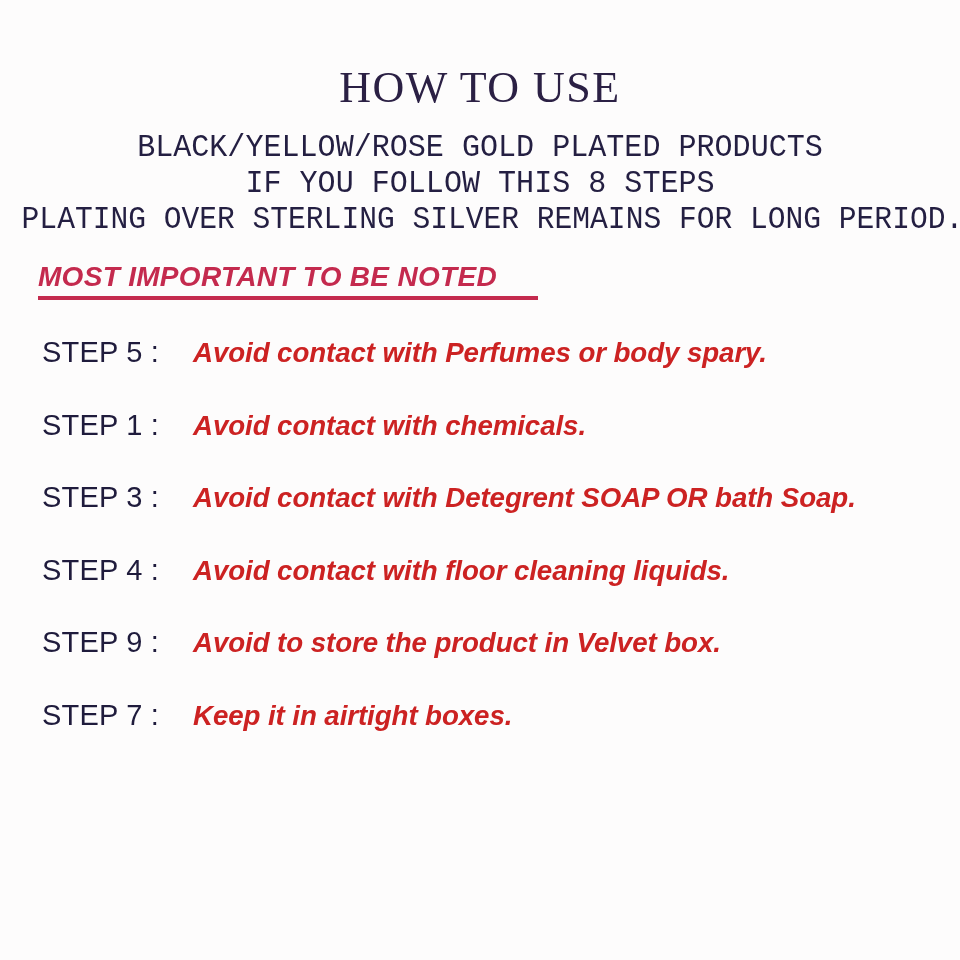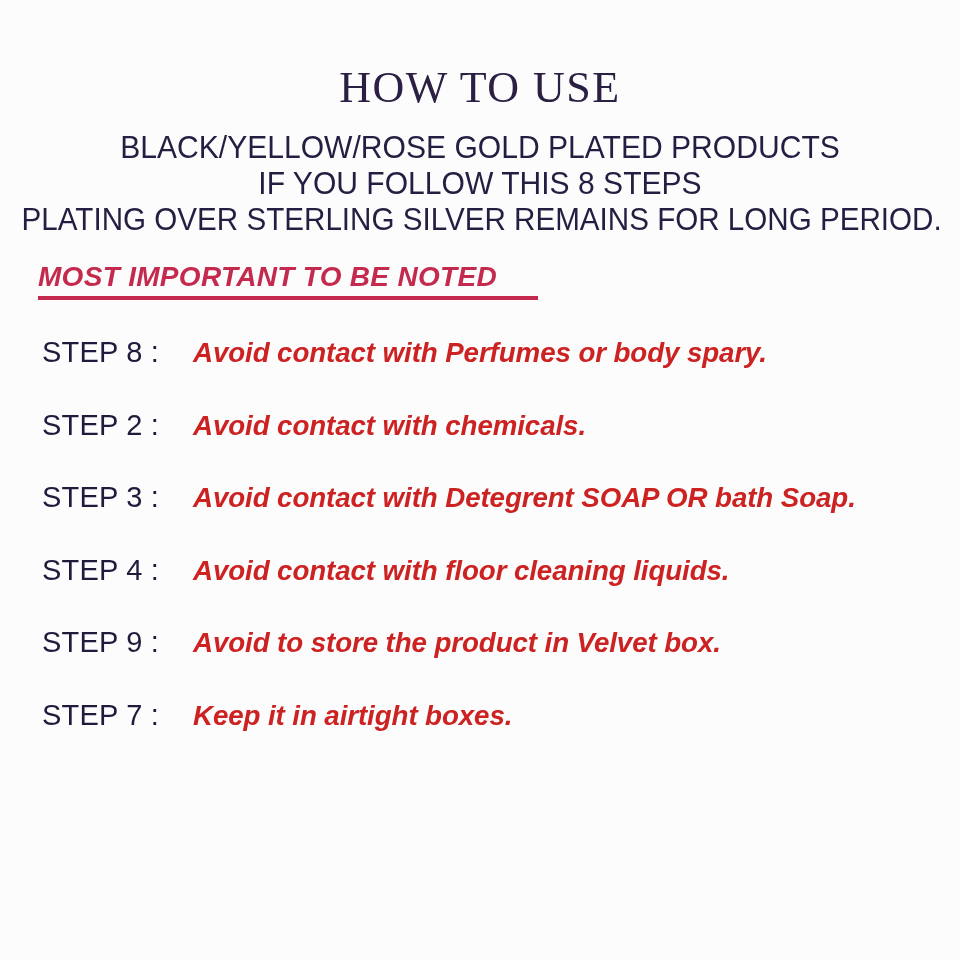--- a/index.html
+++ b/index.html
@@ -40,21 +40,21 @@
     letter-spacing: 1.5px;
     margin: 0;
     padding-top: 66px;
     font-weight: 400;
     white-space: nowrap;
   }
 
   .subtitle-block {
     margin-top: 20px;
     color: #241f42;
-    font-family: Liberation Sans, sans-serif;
+    font-family: Liberation Mono, monospace;
     font-weight: 400;
   }
 
   .subtitle-line {
     display: block;
     white-space: nowrap;
     line-height: 1.16;
     transform-origin: center center;
   }
 
@@ -152,26 +152,26 @@
   </div>
 
   <div class="notice">
     <div class="notice-text">MOST IMPORTANT TO BE NOTED</div>
     <div class="notice-underline"></div>
   </div>
 
   <div class="steps">
 
     <div class="step-row">
-      <span class="step-label">STEP 8 :</span>
+      <span class="step-label">STEP 5 :</span>
       <span class="step-text">Avoid contact with Perfumes or body spary.</span>
     </div>
 
     <div class="step-row">
-      <span class="step-label">STEP 2 :</span>
+      <span class="step-label">STEP 1 :</span>
       <span class="step-text">Avoid contact with chemicals.</span>
     </div>
 
     <div class="step-row">
       <span class="step-label">STEP 3 :</span>
       <span class="step-text">Avoid contact with Detegrent SOAP OR bath Soap.</span>
     </div>
 
 
     <div class="step-row">

